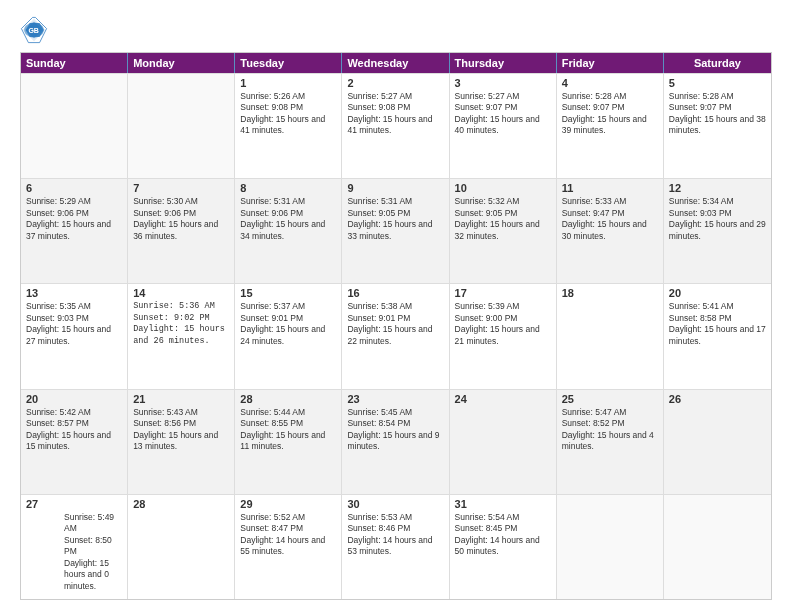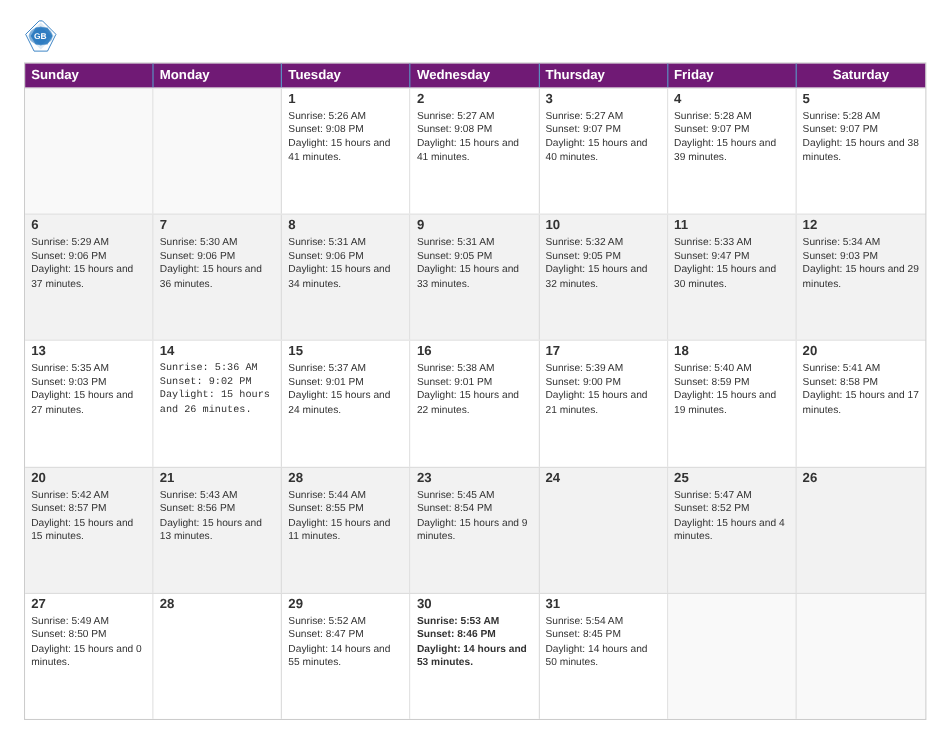--- a/index.html
+++ b/index.html
@@ -250,23 +250,20 @@
 Daylight: 15 hours and 22 minutes.</div>
           </div>
           <div class="cal-cell">
             <div class="day-num">17</div>
             <div class="info" style="white-space: pre-line;">Sunrise: 5:39 AM
 Sunset: 9:00 PM
 Daylight: 15 hours and 21 minutes.</div>
           </div>
           <div class="cal-cell">
             <div class="day-num">18</div>
-            <div class="info" style="white-space: pre-line;">Sunrise: 5:40 AM
-Sunset: 8:59 PM
-Daylight: 15 hours and 19 minutes.</div>
           </div>
           <div class="cal-cell">
             <div class="day-num">20</div>
             <div class="info" style="white-space: pre-line;">Sunrise: 5:41 AM
 Sunset: 8:58 PM
 Daylight: 15 hours and 17 minutes.</div>
           </div>
         </div>
         <div class="cal-row alt-row">
           <div class="cal-cell">
@@ -302,36 +299,36 @@
 Sunset: 8:52 PM
 Daylight: 15 hours and 4 minutes.</div>
           </div>
           <div class="cal-cell">
             <div class="day-num">26</div>
           </div>
         </div>
         <div class="cal-row">
           <div class="cal-cell">
             <div class="day-num">27</div>
-            <div class="info" style="white-space: pre-line;">Sunrise: 5:49 AM
+            <div class="info" style="white-space: pre-line; margin-left: 38px;">Sunrise: 5:49 AM
 Sunset: 8:50 PM
 Daylight: 15 hours and 0 minutes.</div>
           </div>
           <div class="cal-cell">
             <div class="day-num">28</div>
           </div>
           <div class="cal-cell">
             <div class="day-num">29</div>
             <div class="info" style="white-space: pre-line;">Sunrise: 5:52 AM
 Sunset: 8:47 PM
 Daylight: 14 hours and 55 minutes.</div>
           </div>
           <div class="cal-cell">
             <div class="day-num">30</div>
-            <div class="info" style="white-space: pre-line; font-weight: bold;">Sunrise: 5:53 AM
+            <div class="info" style="white-space: pre-line;">Sunrise: 5:53 AM
 Sunset: 8:46 PM
 Daylight: 14 hours and 53 minutes.</div>
           </div>
           <div class="cal-cell">
             <div class="day-num">31</div>
             <div class="info" style="white-space: pre-line;">Sunrise: 5:54 AM
 Sunset: 8:45 PM
 Daylight: 14 hours and 50 minutes.</div>
           </div>
           <div class="cal-cell empty"></div>

